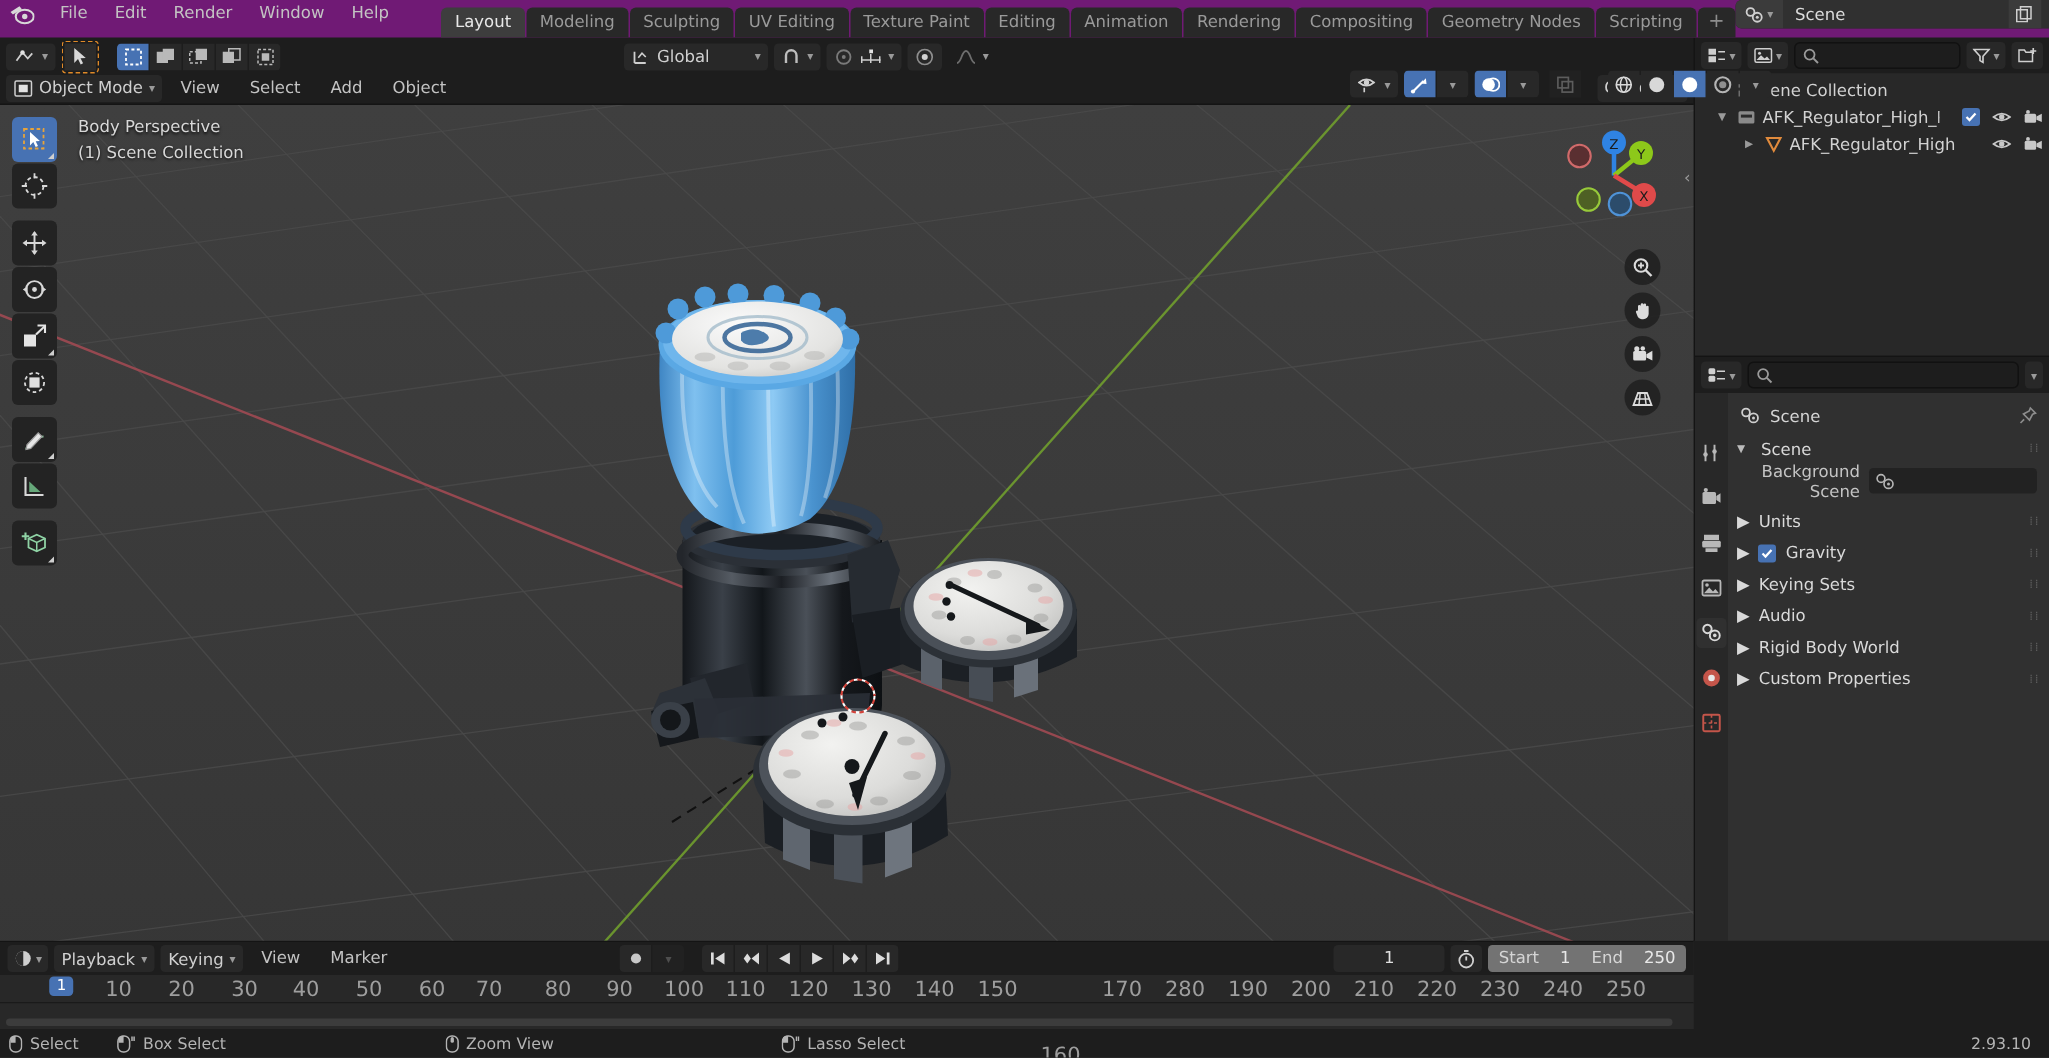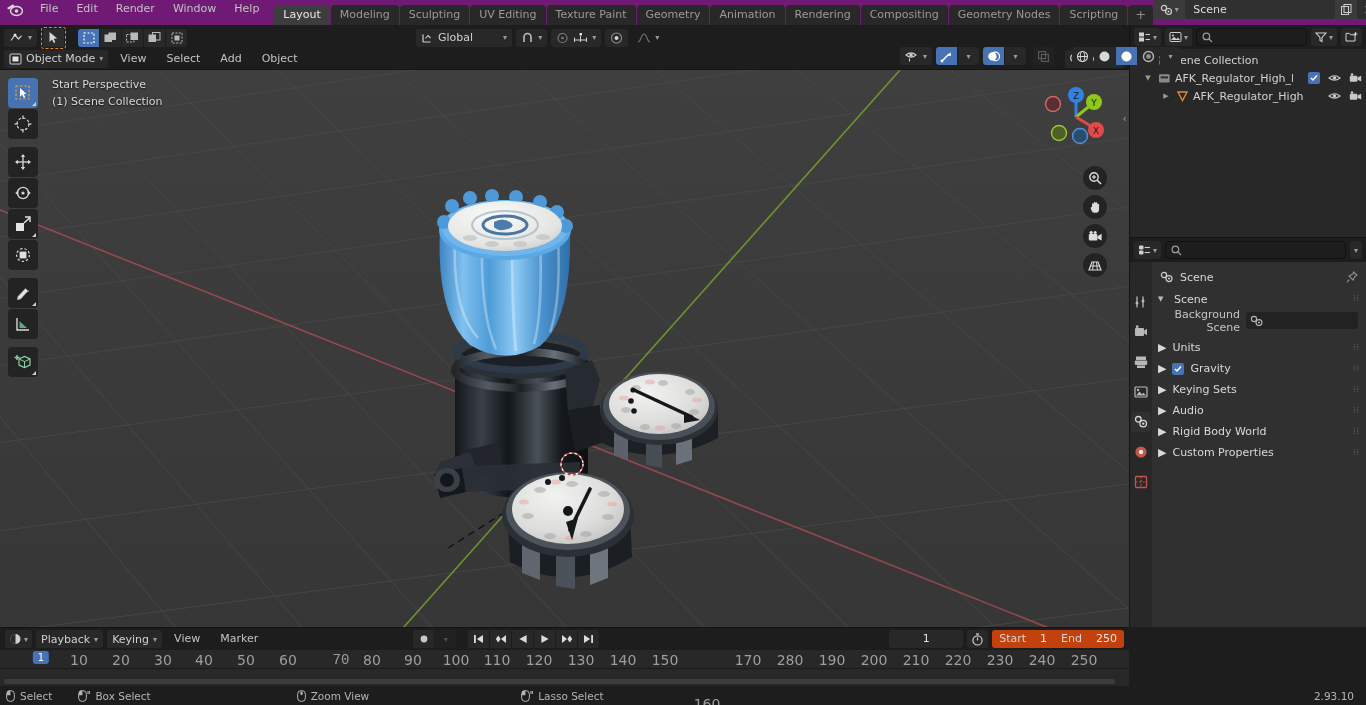--- a/index.html
+++ b/index.html
@@ -18,21 +18,21 @@
   
   .topbar {
     height: 25px; background: #701a75; display: flex; align-items: flex-start;
     padding-left: 6px; flex: 0 0 25px; position: relative;
   }
   .blender-logo { width: 22px; height: 18px; display: flex; align-items: center; justify-content: center; margin-right: 8px; }
   .menu-item {
     padding: 0 9px; height: 18px; line-height: 18px; color: #c3c3c3; font-size: 11px;
     border-radius: 3px; cursor: default; white-space: nowrap;
   }
-  .tabs { display: flex; align-items: flex-end; height: 25px; margin-left: 6px; gap: 1px; }
+  .tabs { display: flex; align-items: flex-end; height: 25px; margin-left: 26px; gap: 1px; }
   .tab {
     padding: 0 9px; height: 20px; line-height: 20px; font-size: 11px; color: #9a9a9a;
     background: #282828; border-radius: 4px 4px 0 0; white-space: nowrap;
   }
   .tab.active { background: #3d3d3d; color: #e8e8e8; }
   .tab-plus { padding: 0 7px; height: 20px; line-height: 19px; background: #282828; color: #8d8d8d; border-radius: 4px 4px 0 0; font-size: 13px; }
   .topbar-right { margin-left: auto; display: flex; align-items: center; gap: 6px; padding-right: 4px; }
   .idblock {
     display: flex; align-items: center; height: 19px; background: #282828; border-radius: 4px; overflow: hidden;
   }
@@ -125,21 +125,21 @@
   .prop-field .eyedrop { position: absolute; right: 4px; }
   .collapsed-row { height: 21px; display: flex; align-items: center; gap: 6px; padding: 0 6px; font-size: 11px; color: #d9d9d9; }
   .cbx { width: 12px; height: 12px; border-radius: 2px; background: #4772b3; display: flex; align-items: center; justify-content: center; }
 
   
   .timeline { flex: 0 0 59px; background: #282828; border-top: 1px solid #141414; display: flex; flex-direction: column; }
   .tl-header { height: 22px; background: #1d1d1d; display: flex; align-items: center; gap: 4px; padding: 0 5px; }
   .tl-center { margin-left: auto; margin-right: auto; display: flex; align-items: center; gap: 4px; }
   .tl-right { margin-left: auto; display: flex; align-items: center; gap: 4px; }
   .num-field { height: 18px; background: #282828; border-radius: 3px; min-width: 74px; text-align: center; line-height: 18px; font-size: 11px; color: #e0e0e0; }
-  .range-field { height: 18px; background: #c2410c; border-radius: 3px; display: flex; align-items: center; }
+  .range-field { height: 18px; background: #737373; border-radius: 3px; display: flex; align-items: center; }
   .range-field span { font-size: 11px; color: #d5d5d5; padding: 0 7px; line-height: 18px; }
   .range-field .v { color: #e8e8e8; }
   .tl-ruler { height: 19px; background: #282828; position: relative; border-bottom: 1px solid #1a1a1a; }
   .tick { position: absolute; top: 2px; font-size: 14px; color: #9e9e9e; transform: translateX(-50%); }
   .playhead { position: absolute; top: 1px; transform: translateX(-50%); background: #4772b3; color: #fff;
     font-size: 10px; border-radius: 3px; padding: 1px 5px; }
   .tl-track { flex: 1; background: #282828; position: relative; }
   .tl-scrollbar { position: absolute; left: 4px; right: 14px; bottom: 2px; height: 5px; background: #3c3c3c; border-radius: 3px; }
 
   
@@ -166,21 +166,21 @@
     <div class="menu-item">Render</div>
     <div class="menu-item">Window</div>
     <div class="menu-item">Help</div>
 
     <div class="tabs">
       <div class="tab active">Layout</div>
       <div class="tab">Modeling</div>
       <div class="tab">Sculpting</div>
       <div class="tab">UV Editing</div>
       <div class="tab">Texture Paint</div>
-      <div class="tab">Geometry</div>
+      <div class="tab">Editing</div>
       <div class="tab">Animation</div>
       <div class="tab">Rendering</div>
       <div class="tab">Compositing</div>
       <div class="tab">Geometry Nodes</div>
       <div class="tab">Scripting</div>
       <div class="tab-plus">+</div>
     </div>
 
     <div class="topbar-right">
       <div class="idblock">
@@ -523,21 +523,21 @@
             <circle cx="562" cy="408" r="3" fill="#15181b"></circle>
 
             <g>
               <circle cx="572" cy="394" r="11" fill="none" stroke="#ffffff" stroke-width="1.4" stroke-dasharray="3 2.4"></circle>
               <circle cx="572" cy="394" r="11" fill="none" stroke="#d2433a" stroke-width="1.4" stroke-dasharray="3 2.4" stroke-dashoffset="3"></circle>
             </g>
           </g>
         </svg>
 
         <div class="vp-overlay-text">
-          <div>Start Perspective</div>
+          <div>Body Perspective</div>
           <div>(1) Scene Collection</div>
         </div>
 
         <div class="vp-toolbar">
           <div class="tool-btn active">
             <svg width="16" height="16" viewBox="0 0 16 16">
               <rect x="1" y="1" width="13" height="13" fill="none" stroke="#e7a33a" stroke-width="1.2" stroke-dasharray="2.4 1.8"></rect>
               <path d="M5 3 L5 12 L7.2 9.6 L8.8 13 L10.3 12.3 L8.8 9.2 L11.6 9 Z" fill="#fff"></path>
             </svg>
             <div class="tool-corner"></div>
@@ -1013,21 +1013,21 @@
     </div>
 
     <div class="tl-ruler">
       <div class="playhead" style="left:41px;">1</div>
       <div class="tick" style="left:79px;">10</div>
       <div class="tick" style="left:121px;">20</div>
       <div class="tick" style="left:163px;">30</div>
       <div class="tick" style="left:204px;">40</div>
       <div class="tick" style="left:246px;">50</div>
       <div class="tick" style="left:288px;">60</div>
-      <div class="tick" style="left:341px;font-family:Liberation Mono, monospace;">70</div>
+      <div class="tick" style="left:326px;">70</div>
       <div class="tick" style="left:372px;">80</div>
       <div class="tick" style="left:413px;">90</div>
       <div class="tick" style="left:456px;">100</div>
       <div class="tick" style="left:497px;">110</div>
       <div class="tick" style="left:539px;">120</div>
       <div class="tick" style="left:581px;">130</div>
       <div class="tick" style="left:623px;">140</div>
       <div class="tick" style="left:665px;">150</div>
       <div class="tick" style="left:707px;margin-top:44px;">160</div>
       <div class="tick" style="left:748px;">170</div>

